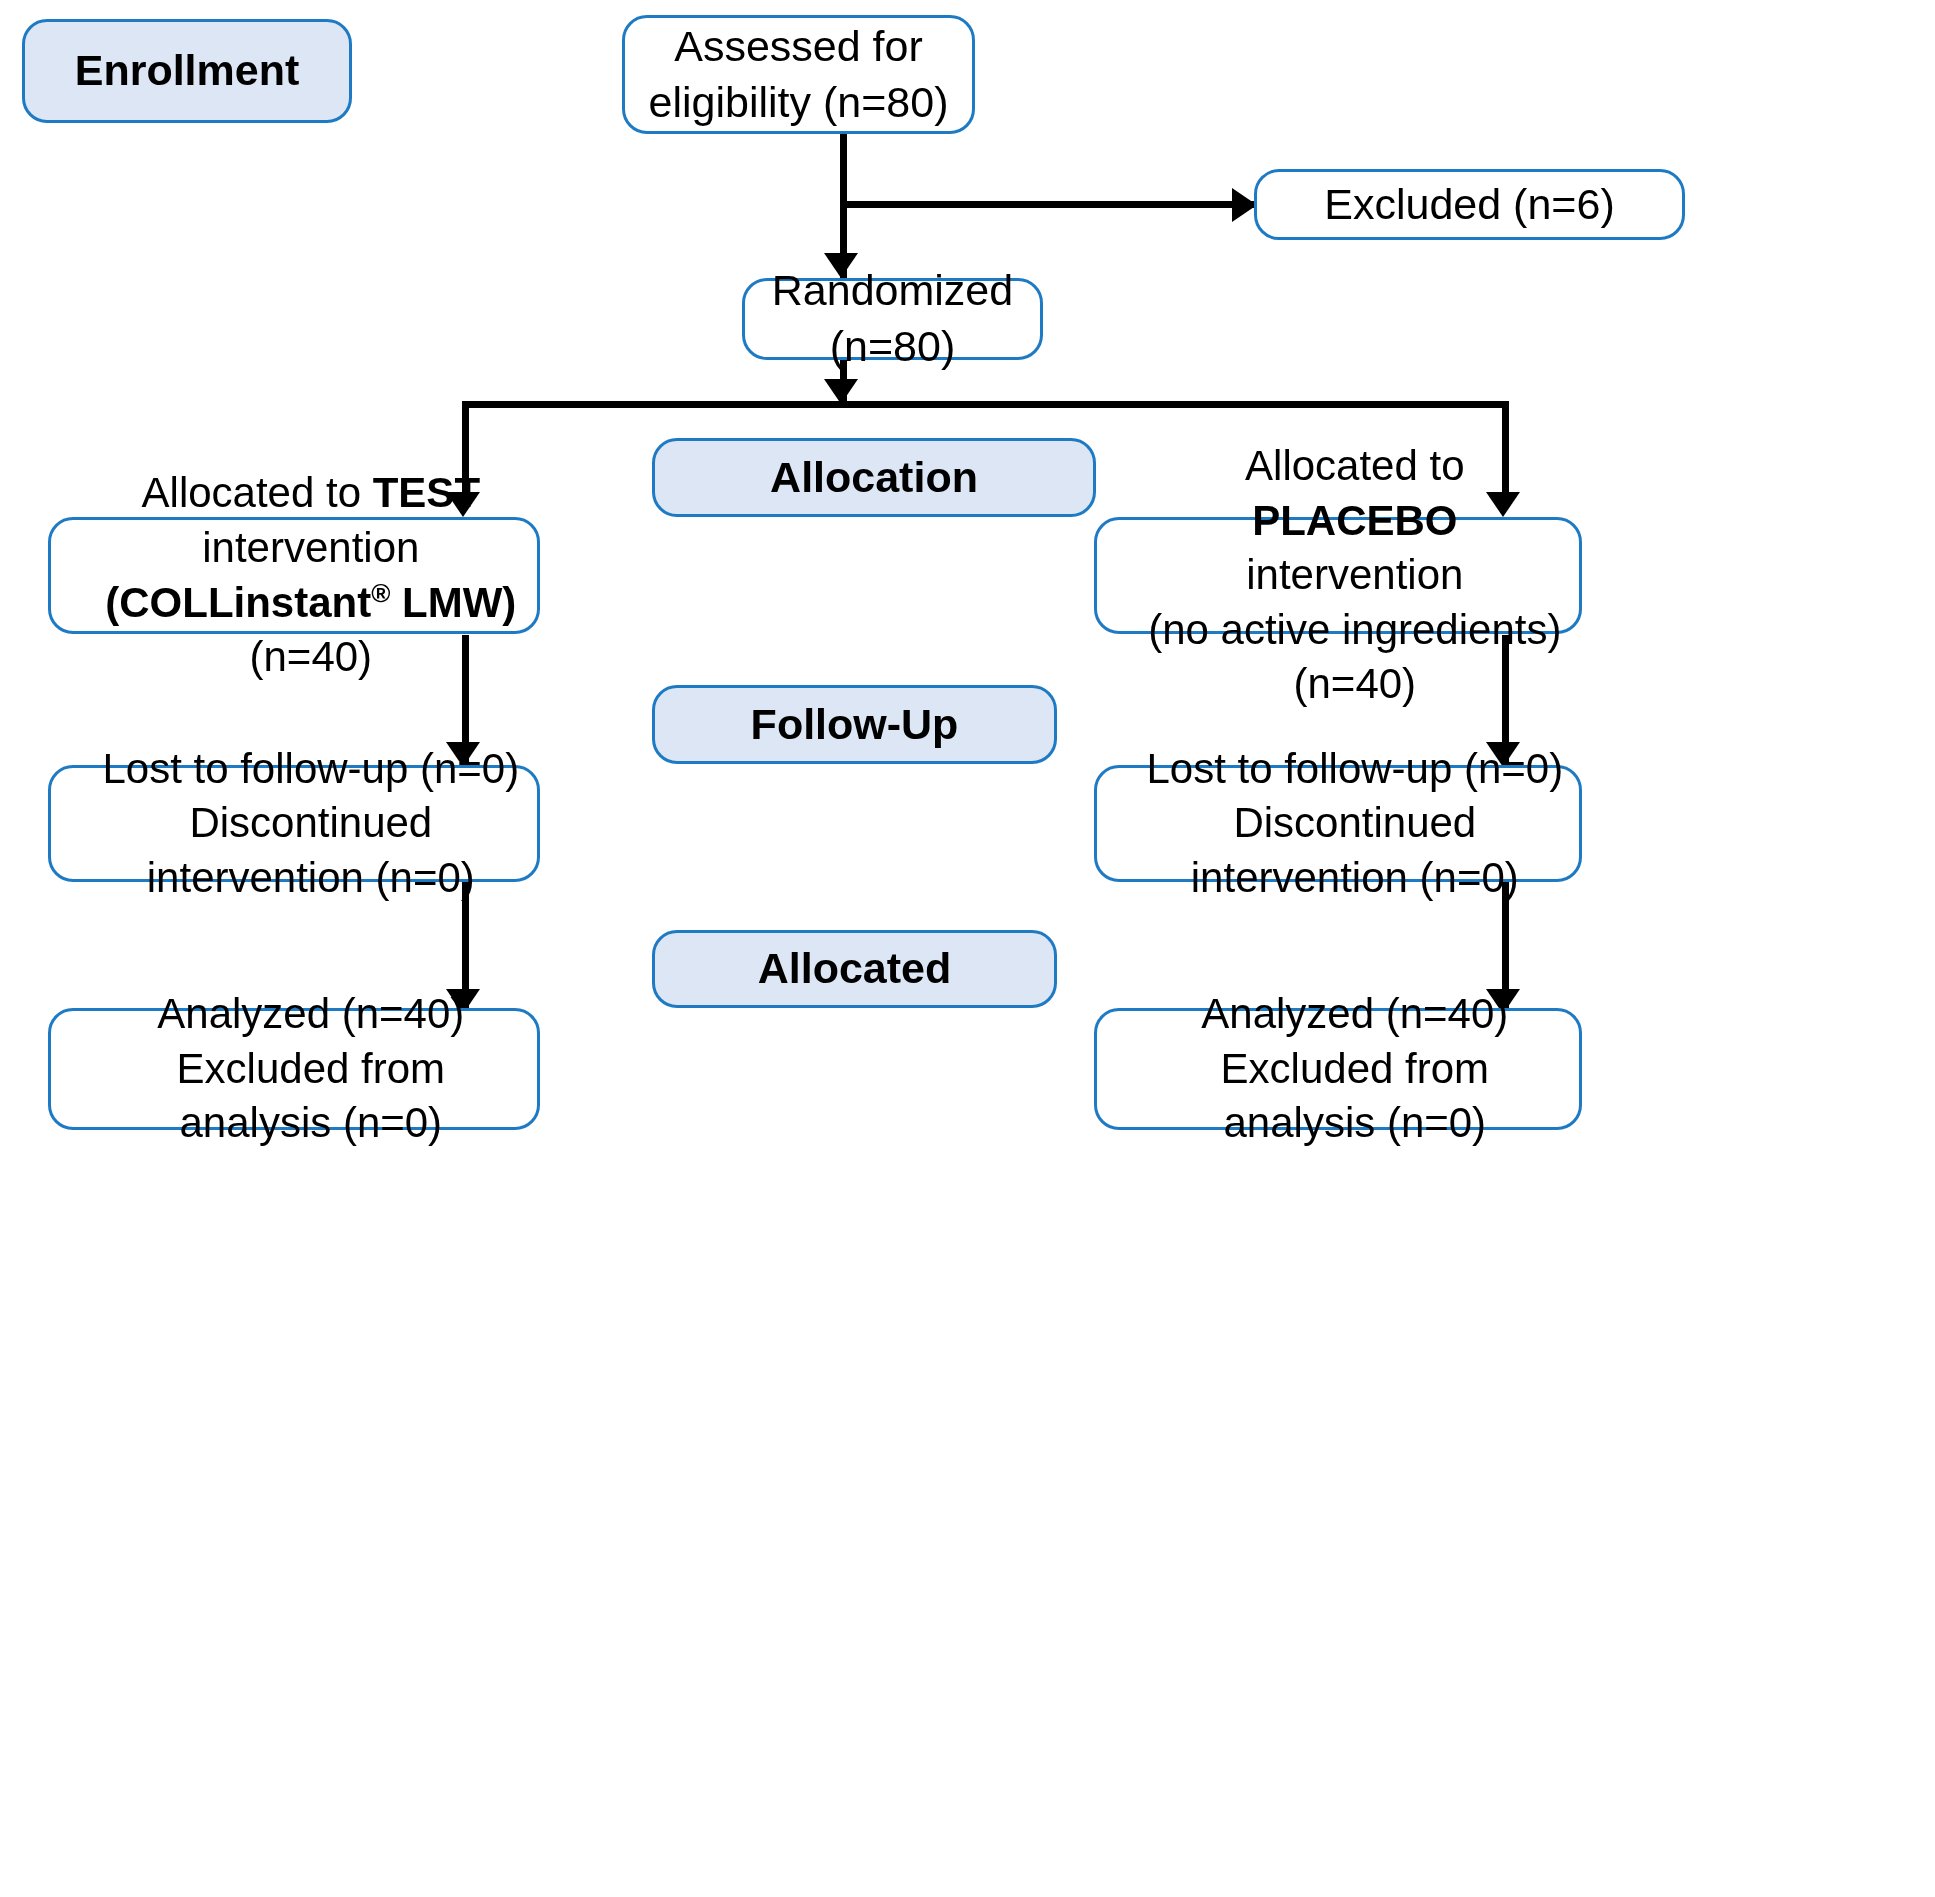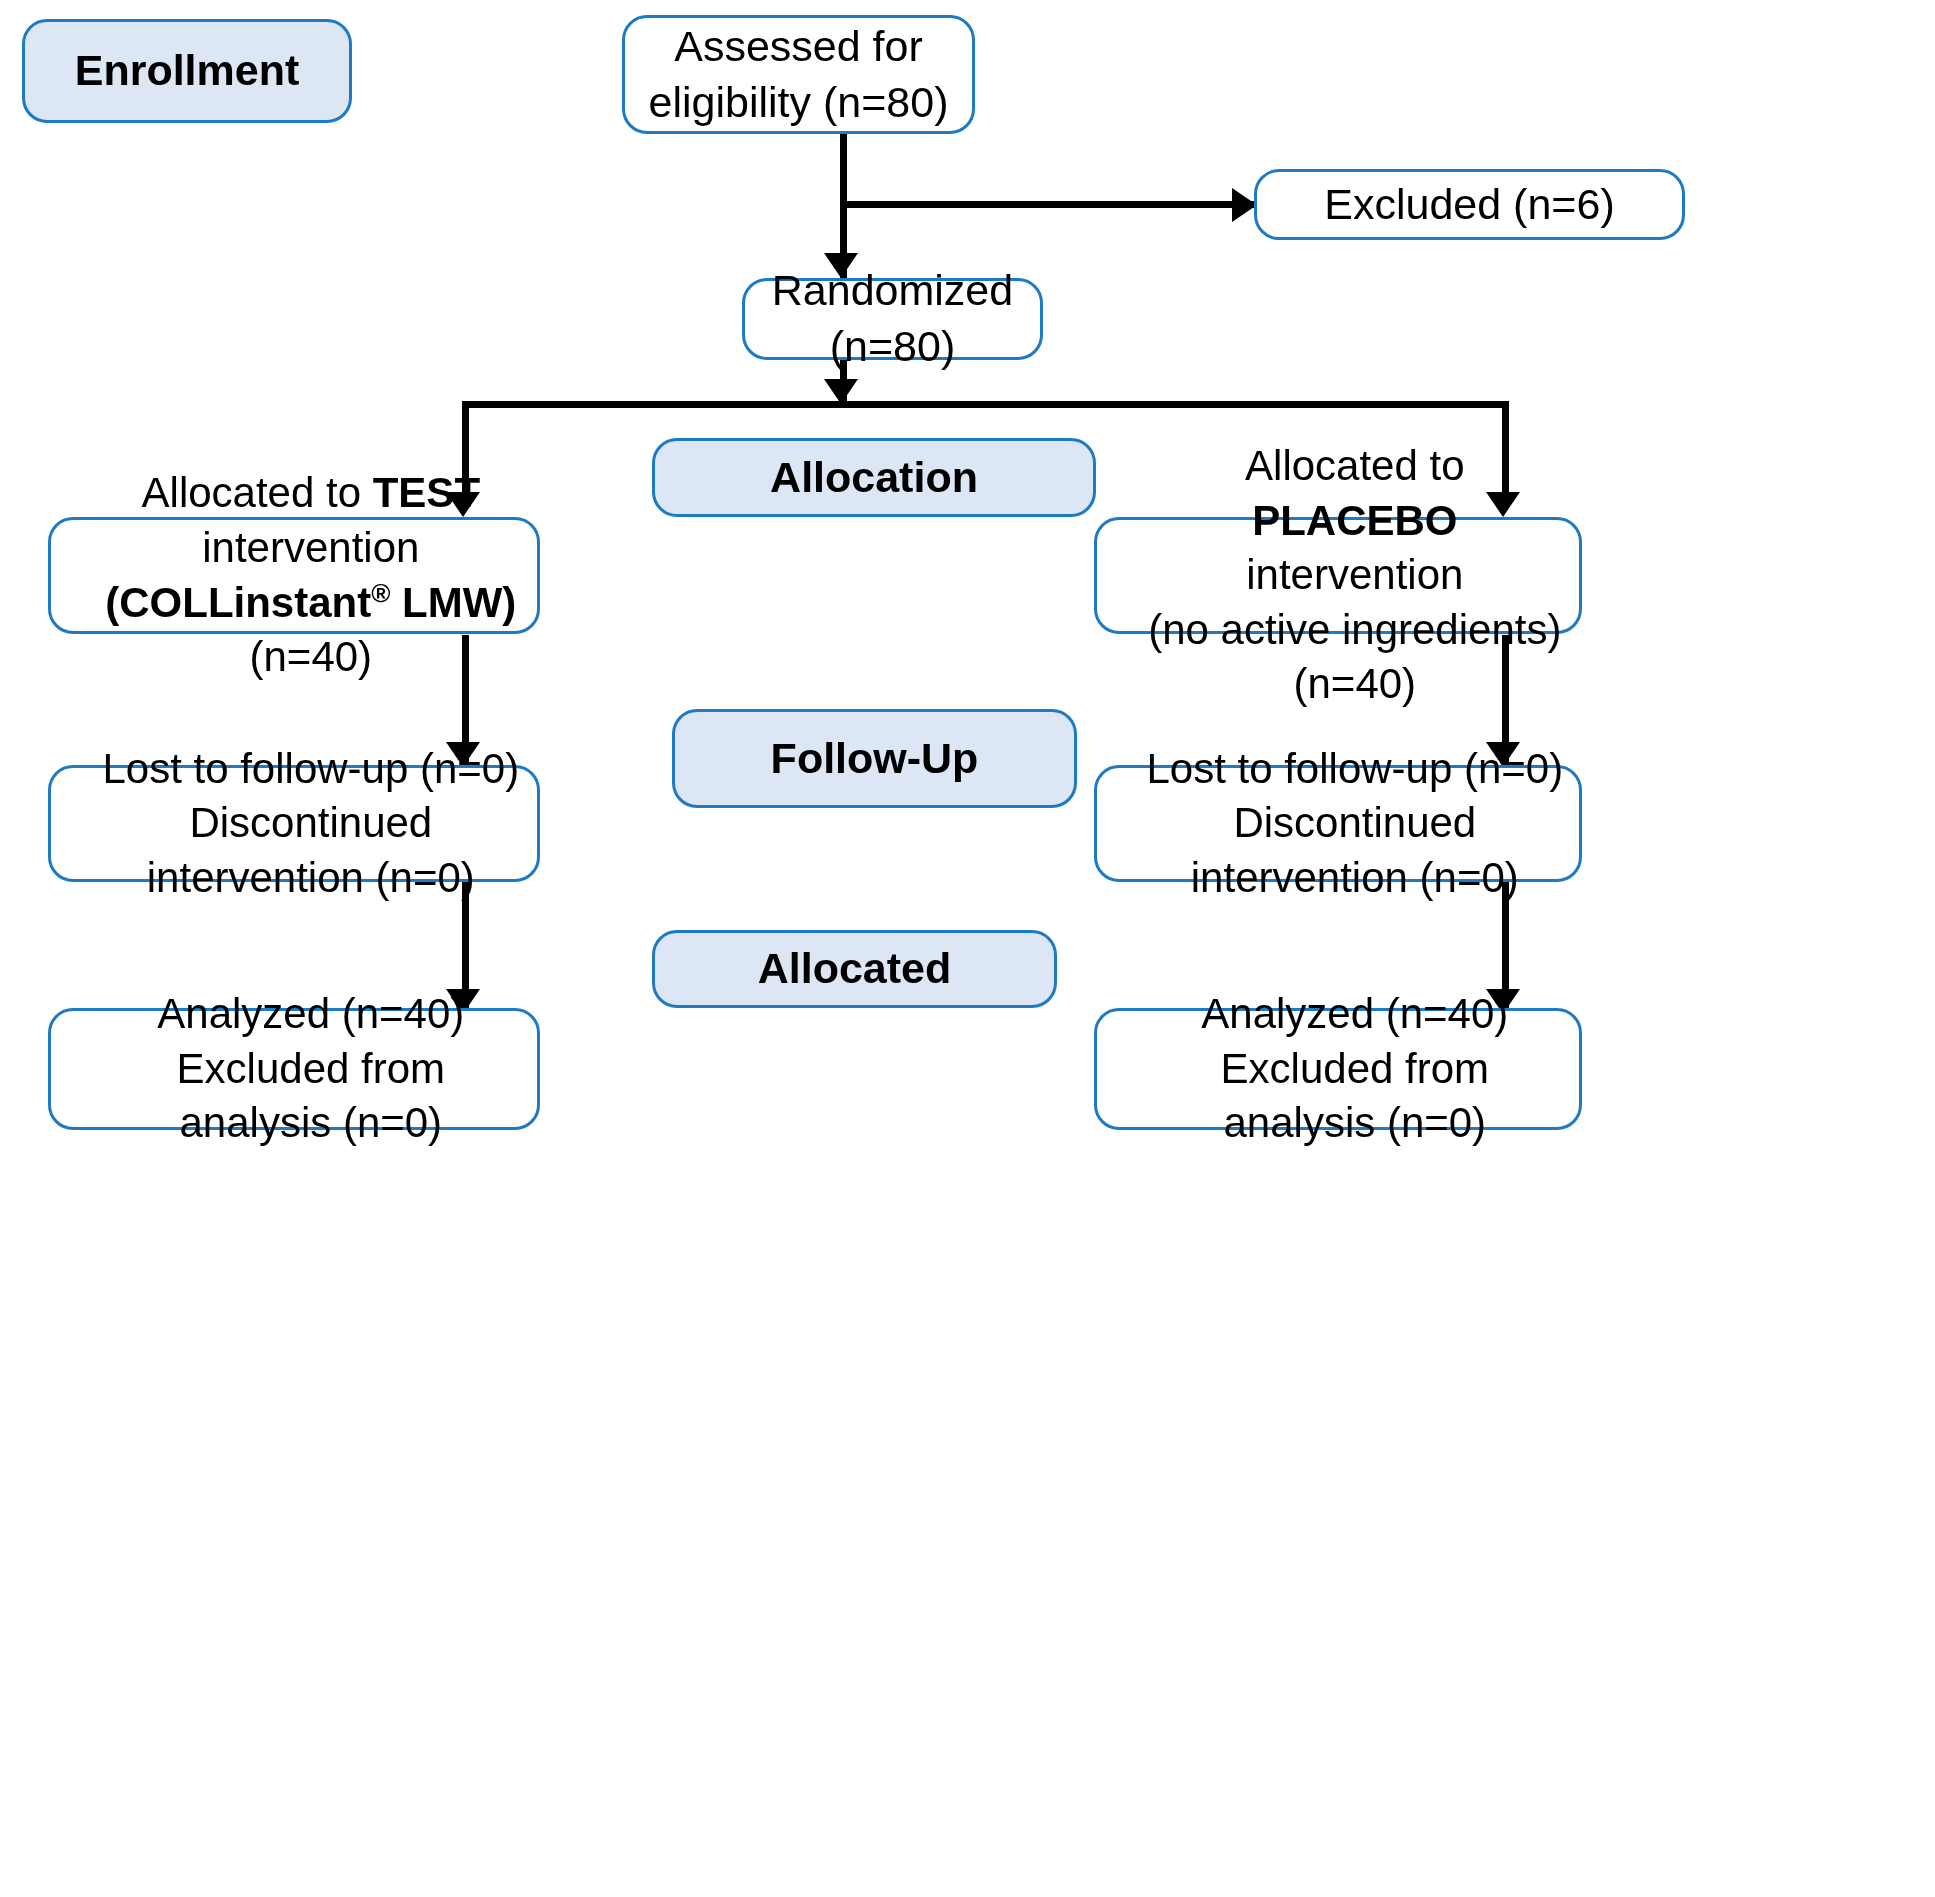--- a/index.html
+++ b/index.html
@@ -122,21 +122,21 @@
       <span>(no active ingredients)</span><br>
       <span>(n=40)</span>
     </span>
   </div>
 
   <div class="vline" style="left:462px; top:635px; height:130px;"></div>
   <div class="arrow-down" style="left:446px; top:742px;"></div>
   <div class="vline" style="left:1502px; top:635px; height:130px;"></div>
   <div class="arrow-down" style="left:1486px; top:742px;"></div>
 
-  <div class="node stage f58" style="left:672px; top:685px; width:405px; height:99px;margin-top:24px;">
+  <div class="node stage f58" style="left:652px; top:685px; width:405px; height:79px;">
     <span class="txt">Follow-Up</span>
   </div>
 
   <div class="node f56" style="left:48px; top:765px; width:492px; height:117px;">
     <span class="txt">
       <span>Lost to follow-up (n=0)</span><br>
       <span>Discontinued intervention (n=0)</span>
     </span>
   </div>
 

